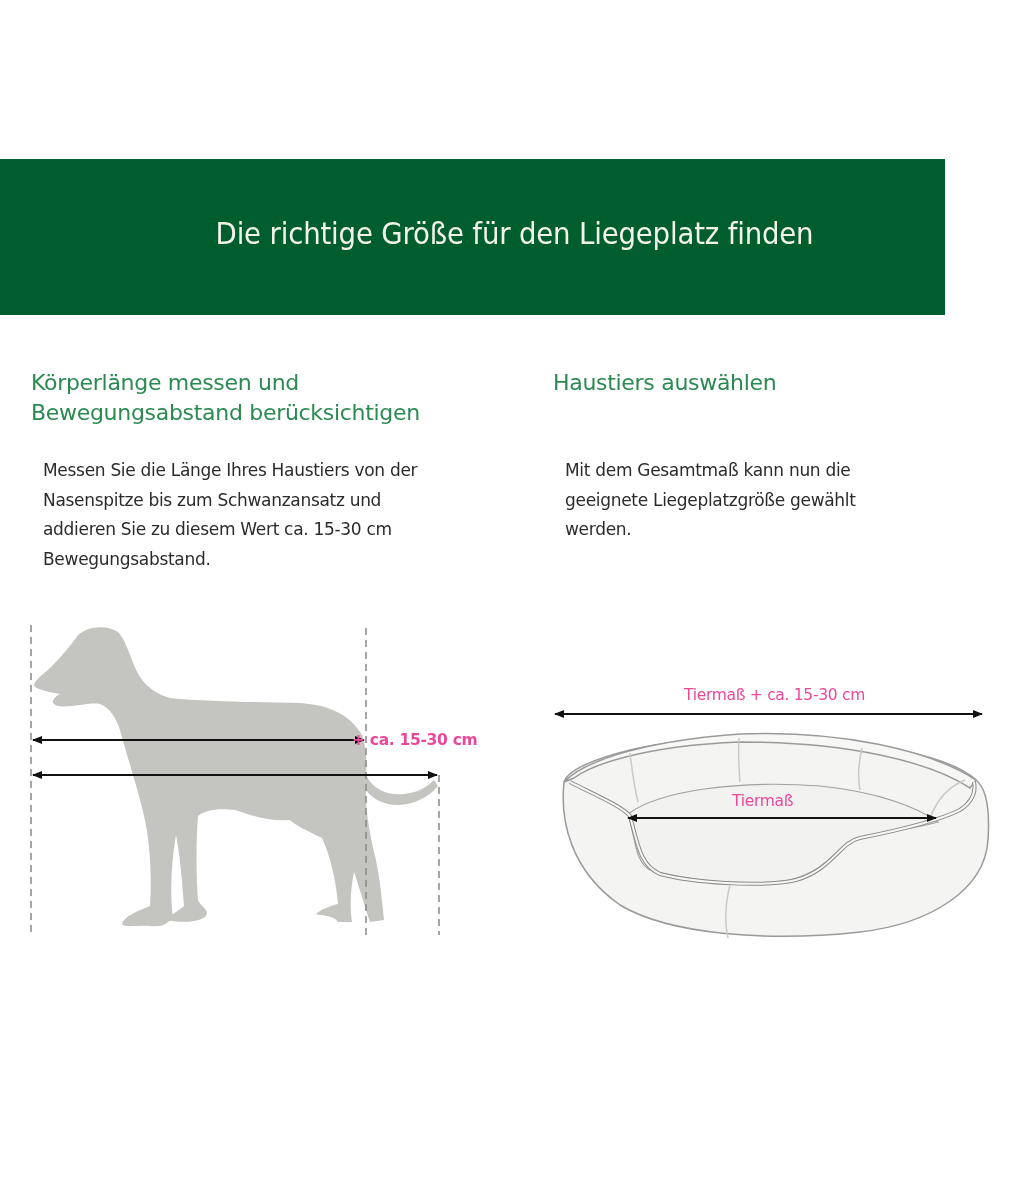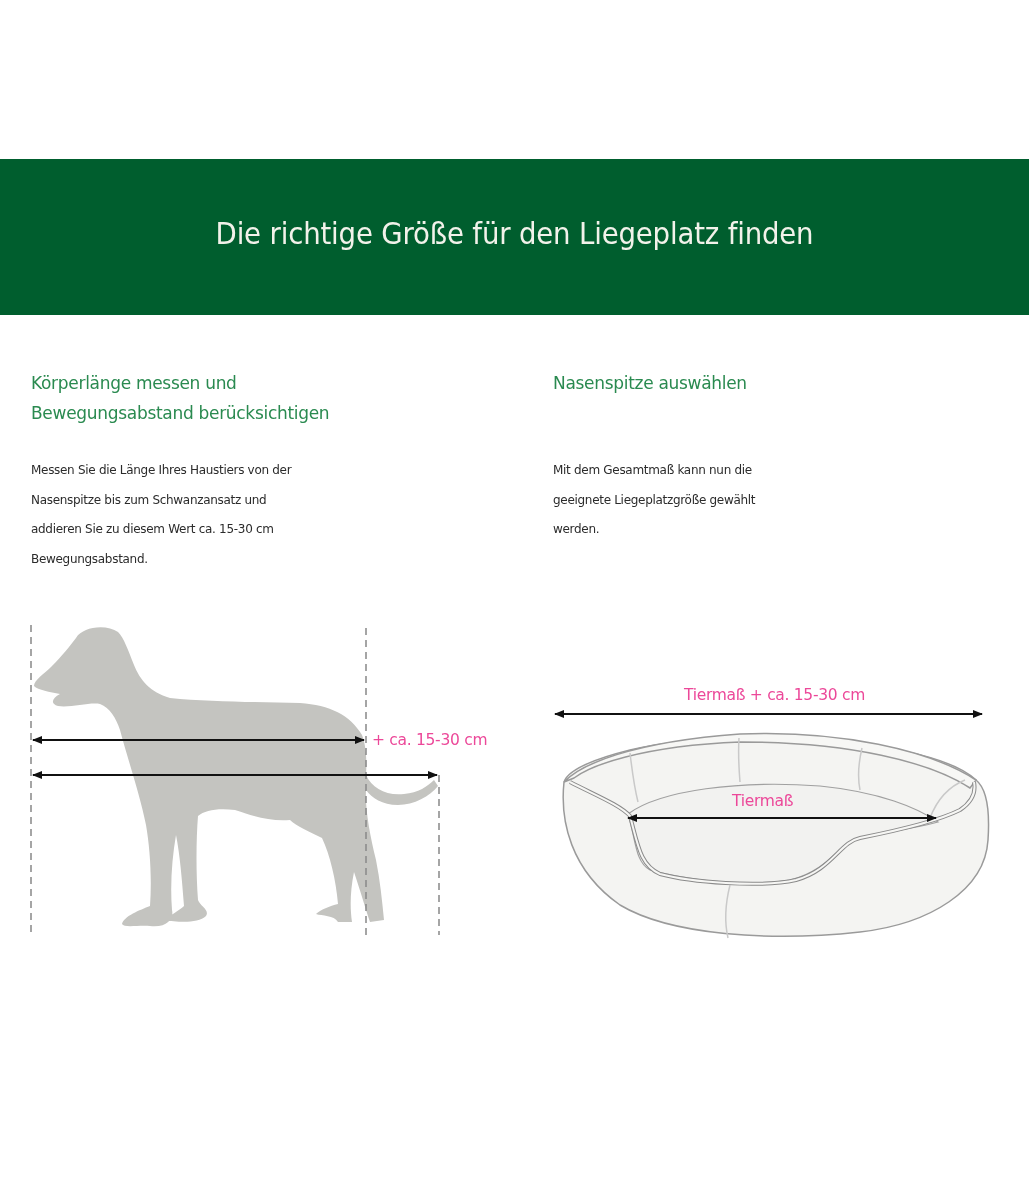--- a/index.html
+++ b/index.html
@@ -1,23 +1,23 @@
 <!DOCTYPE html>
 <html><head>
   <meta charset="utf-8">
   <style>
     html, body { margin: 0; padding: 0; background: #ffffff; }
     body { width: 1029px; height: 1200px; position: relative; overflow: hidden; font-family: "Liberation Sans", sans-serif; }
-    .banner { position: absolute; left: 0; top: 159px; width: 1029px; height: 156px; background: #005e2e; }
+    .banner { position: absolute; left: 0; top: 159px; width: 945px; height: 156px; background: #005e2e; }
     .banner-title { position: absolute; left: 0; width: 1029px; top: 57px; text-align: center; color: #f2f2ea; font-size: 30px; letter-spacing: -0.2px; font-family: "DejaVu Sans", sans-serif; font-weight: normal; transform: scaleX(0.92); }
     .col { position: absolute; top: 368px; }
     .col-left { left: 31px; width: 470px; }
     .col-right { left: 553px; width: 440px; }
-    .heading { color: #2a8a50; font-size: 17px; line-height: 30px; font-family: "DejaVu Sans", sans-serif; letter-spacing: -0.3px; white-space: pre-line; }
-    .body-text { color: #2b2b2b; font-size: 12px; line-height: 29.5px; font-family: "DejaVu Sans", sans-serif; letter-spacing: -0.3px; white-space: pre-line; position: absolute; top: 88px; left: 0; }
+    .heading { color: #2a8a50; font-size: 22px; line-height: 30px; font-family: "DejaVu Sans", sans-serif; letter-spacing: -0.3px; white-space: pre-line; }
+    .body-text { color: #2b2b2b; font-size: 17px; line-height: 29.5px; font-family: "DejaVu Sans", sans-serif; letter-spacing: -0.3px; white-space: pre-line; position: absolute; top: 88px; left: 12px; }
     .figure { position: absolute; }
     .fig-dog { left: 0; top: 610px; width: 510px; height: 340px; }
     .fig-bed { left: 540px; top: 670px; width: 460px; height: 280px; }
     .label { position: absolute; font-family: "DejaVu Sans", sans-serif; color: #ec4899; font-size: 15.5px; letter-spacing: -0.3px; white-space: nowrap; }
   </style>
 </head>
 <body>
 
 <div class="banner">
   <div class="banner-title">Die richtige Größe für den Liegeplatz finden</div>
@@ -26,21 +26,21 @@
 <div class="col col-left">
   <div class="heading">Körperlänge messen und
 Bewegungsabstand berücksichtigen</div>
   <div class="body-text">Messen Sie die Länge Ihres Haustiers von der
 Nasenspitze bis zum Schwanzansatz und
 addieren Sie zu diesem Wert ca. 15-30 cm
 Bewegungsabstand.</div>
 </div>
 
 <div class="col col-right">
-  <div class="heading">Nasenspitze auswählen</div>
+  <div class="heading">Haustiers auswählen</div>
   <div class="body-text">Mit dem Gesamtmaß kann nun die
 geeignete Liegeplatzgröße gewählt
 werden.</div>
 </div>
 
 <div class="figure fig-dog">
   <svg width="510" height="340" viewBox="0 0 510 340">
     <defs>
       <marker id="arrowEnd" markerWidth="10" markerHeight="8" refX="9" refY="4" orient="auto" markerUnits="userSpaceOnUse">
         <path d="M0,0 L10,4 L0,8 Z" fill="#111"></path>
@@ -68,21 +68,21 @@
       C90,92 70,98 58,96 C50,94 52,88 60,84
       C50,82 38,80 34,76 C34,70 44,64 52,56 C62,46 70,36 76,28 C78,24 82,22 86,20 Z"></path>
 
     <line x1="31" y1="15" x2="31" y2="325" stroke="#888" stroke-width="1.5" stroke-dasharray="7,5"></line>
     <line x1="366" y1="18" x2="366" y2="325" stroke="#888" stroke-width="1.5" stroke-dasharray="7,5"></line>
     <line x1="439" y1="165" x2="439" y2="325" stroke="#888" stroke-width="1.5" stroke-dasharray="7,5"></line>
 
     <line x1="33" y1="130" x2="364" y2="130" stroke="#111" stroke-width="1.8" marker-start="url(#arrowStart)" marker-end="url(#arrowEnd)"></line>
     <line x1="33" y1="165" x2="437" y2="165" stroke="#111" stroke-width="1.8" marker-start="url(#arrowStart)" marker-end="url(#arrowEnd)"></line>
   </svg>
-  <div class="label" style="left:372px; top:121px;">+ ca. 15-30 cm</div>
+  <div class="label" style="left:352px; top:121px;font-weight:bold;">+ ca. 15-30 cm</div>
 </div>
 
 <div class="figure fig-bed">
   <svg width="460" height="280" viewBox="0 0 460 280">
     <defs>
       <marker id="arrowEnd2" markerWidth="10" markerHeight="8" refX="9" refY="4" orient="auto" markerUnits="userSpaceOnUse">
         <path d="M0,0 L10,4 L0,8 Z" fill="#111"></path>
       </marker>
       <marker id="arrowStart2" markerWidth="10" markerHeight="8" refX="1" refY="4" orient="auto" markerUnits="userSpaceOnUse">
         <path d="M10,0 L0,4 L10,8 Z" fill="#111"></path>

